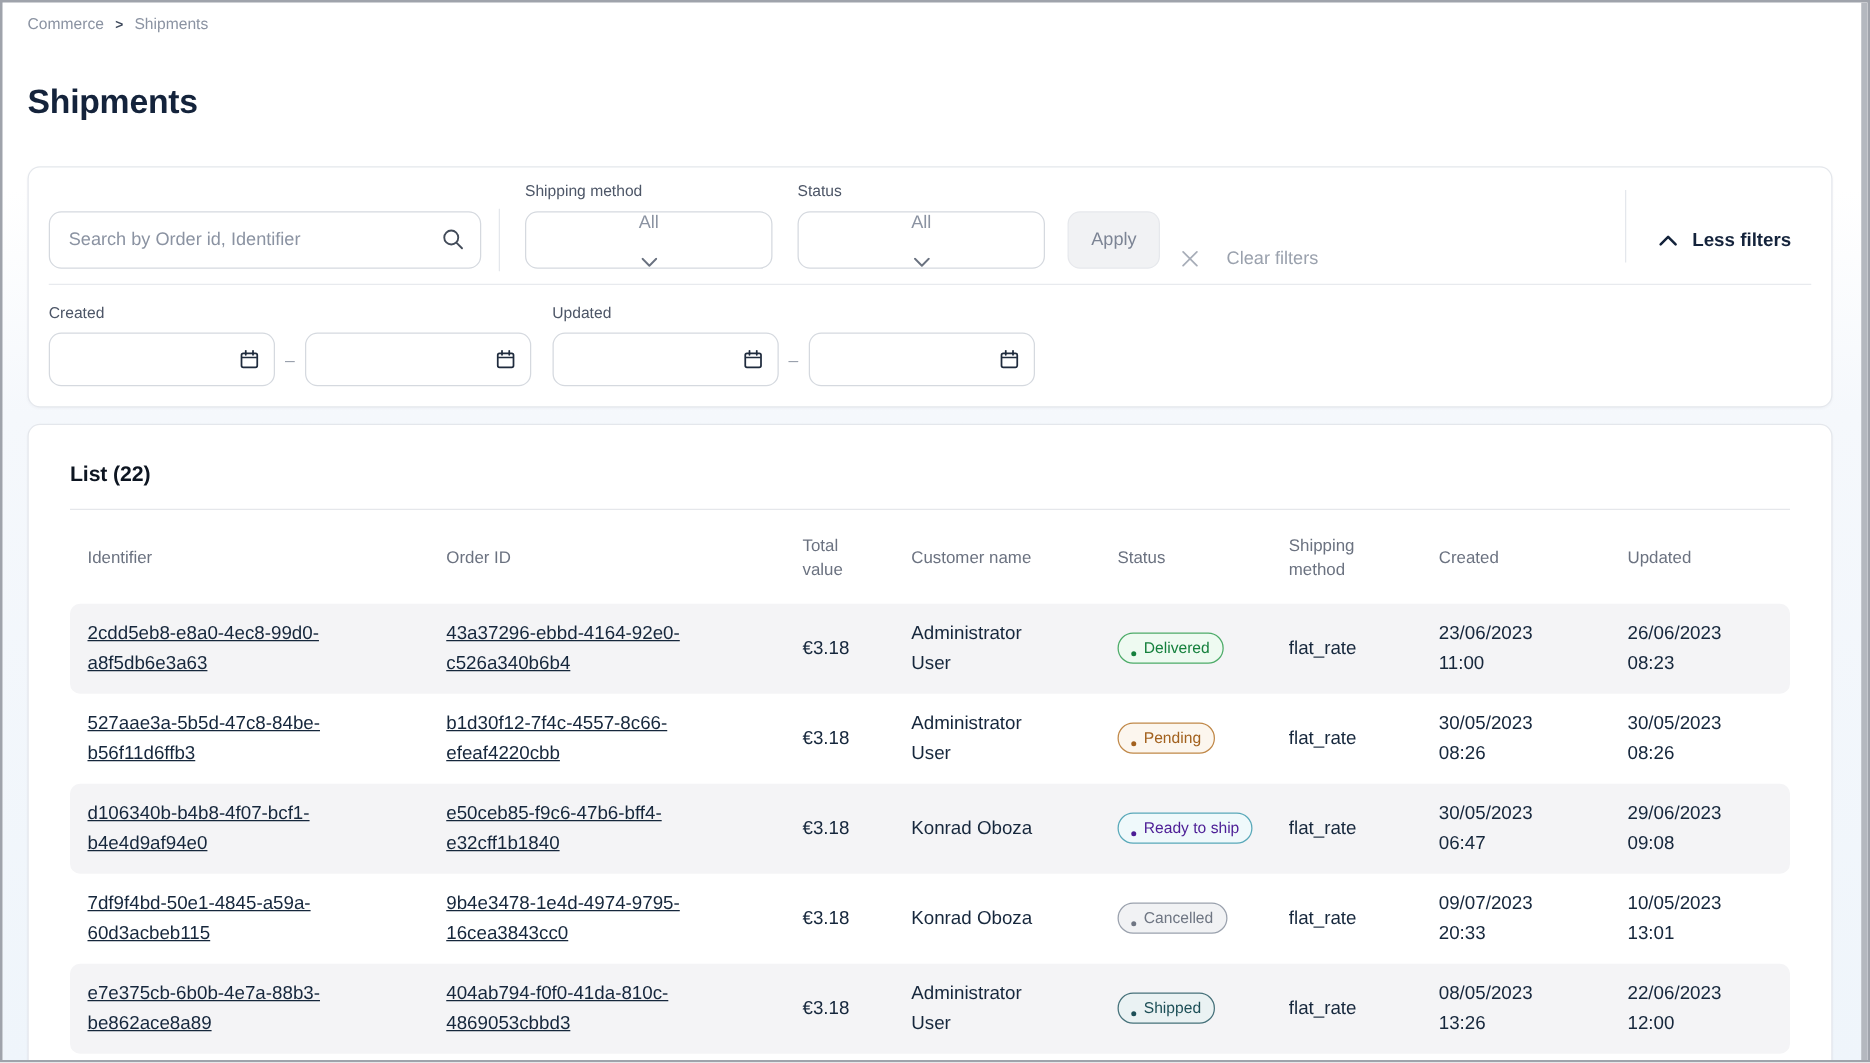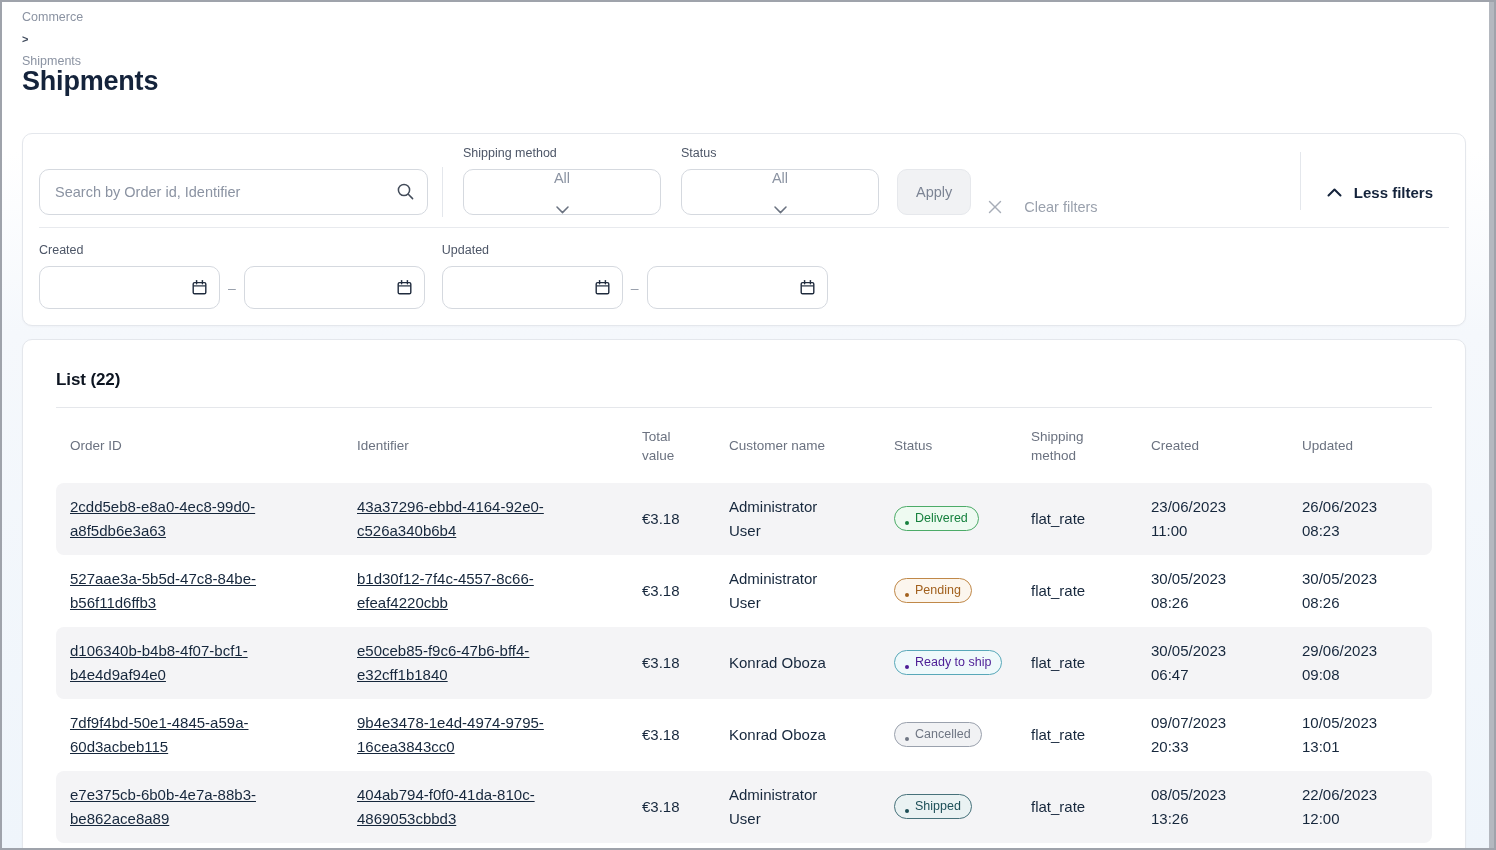--- a/index.html
+++ b/index.html
@@ -14,35 +14,35 @@
     border: 2px solid #9fa3ab;
     overflow: hidden;
     background: linear-gradient(180deg, #ffffff 0px, #ffffff 150px, #f5f8fc 330px, #eff5fb 850px);
   }
   .scrollbar {
     position: absolute; top: 0; right: 0; bottom: 0; width: 5px;
     background: #b4b8bf; z-index: 50;
   }
   
   .page-head { padding: 8px 20px 0 20px; }
-  .breadcrumb { font-size: 12.5px; color: #8b93a2; display: flex; align-items: flex-start; gap: 9px; height: 16px; flex-direction: column; }
+  .breadcrumb { font-size: 12.5px; color: #8b93a2; display: flex; align-items: flex-end; gap: 9px; height: 16px; }
   .breadcrumb .sep { color: #3f4a5c; font-weight: 700; font-size: 11px; }
   h1.title { margin-top: 40px; font-size: 27px; font-weight: 700; color: #14233b; letter-spacing: -0.2px; }
   
   .card {
     background: #ffffff;
     border: 1px solid #e4e7ec;
     border-radius: 10px;
     margin: 0 28px 0 20px;
     box-shadow: 0 1px 2px rgba(20,35,59,0.03);
   }
   .filter-card { margin-top: 36px; }
   
   .frow1 { display: flex; align-items: flex-end; padding: 12px 16px; }
-  .search-wrap { position: relative; width: 389px; }
+  .search-wrap { position: relative; width: 346px; }
   .search-wrap input {
     width: 100%; height: 46px;
     border: 1px solid #d5d9df; border-radius: 10px;
     padding: 0 42px 0 15px;
     font-family: "Liberation Sans", sans-serif;
     font-size: 14.5px; color: #16273c; outline: none;
   }
   .search-wrap input::placeholder { color: #8b93a2; }
   .search-icon { position: absolute; right: 13px; top: 13px; }
   .vdiv { width: 1px; background: #e4e7ec; align-self: flex-end; height: 50px; margin: 0 0 -2px 14px; }
@@ -237,22 +237,22 @@
         </div>
       </div>
     </div>
   </section>
 
   <section class="card list-card">
     <h2 class="list-heading">List (22)</h2>
     <hr class="list-hdiv">
 
     <div class="grid-cols thead">
+      <div class="hcell">Identifier</div>
       <div class="hcell">Order ID</div>
-      <div class="hcell">Identifier</div>
       <div class="hcell"><span class="wrap-narrow">Total value</span></div>
       <div class="hcell">Customer name</div>
       <div class="hcell">Status</div>
       <div class="hcell"><span class="wrap-narrow">Shipping method</span></div>
       <div class="hcell">Created</div>
       <div class="hcell">Updated</div>
     </div>
 
     <div>
   <div class="grid-cols trow shaded">

